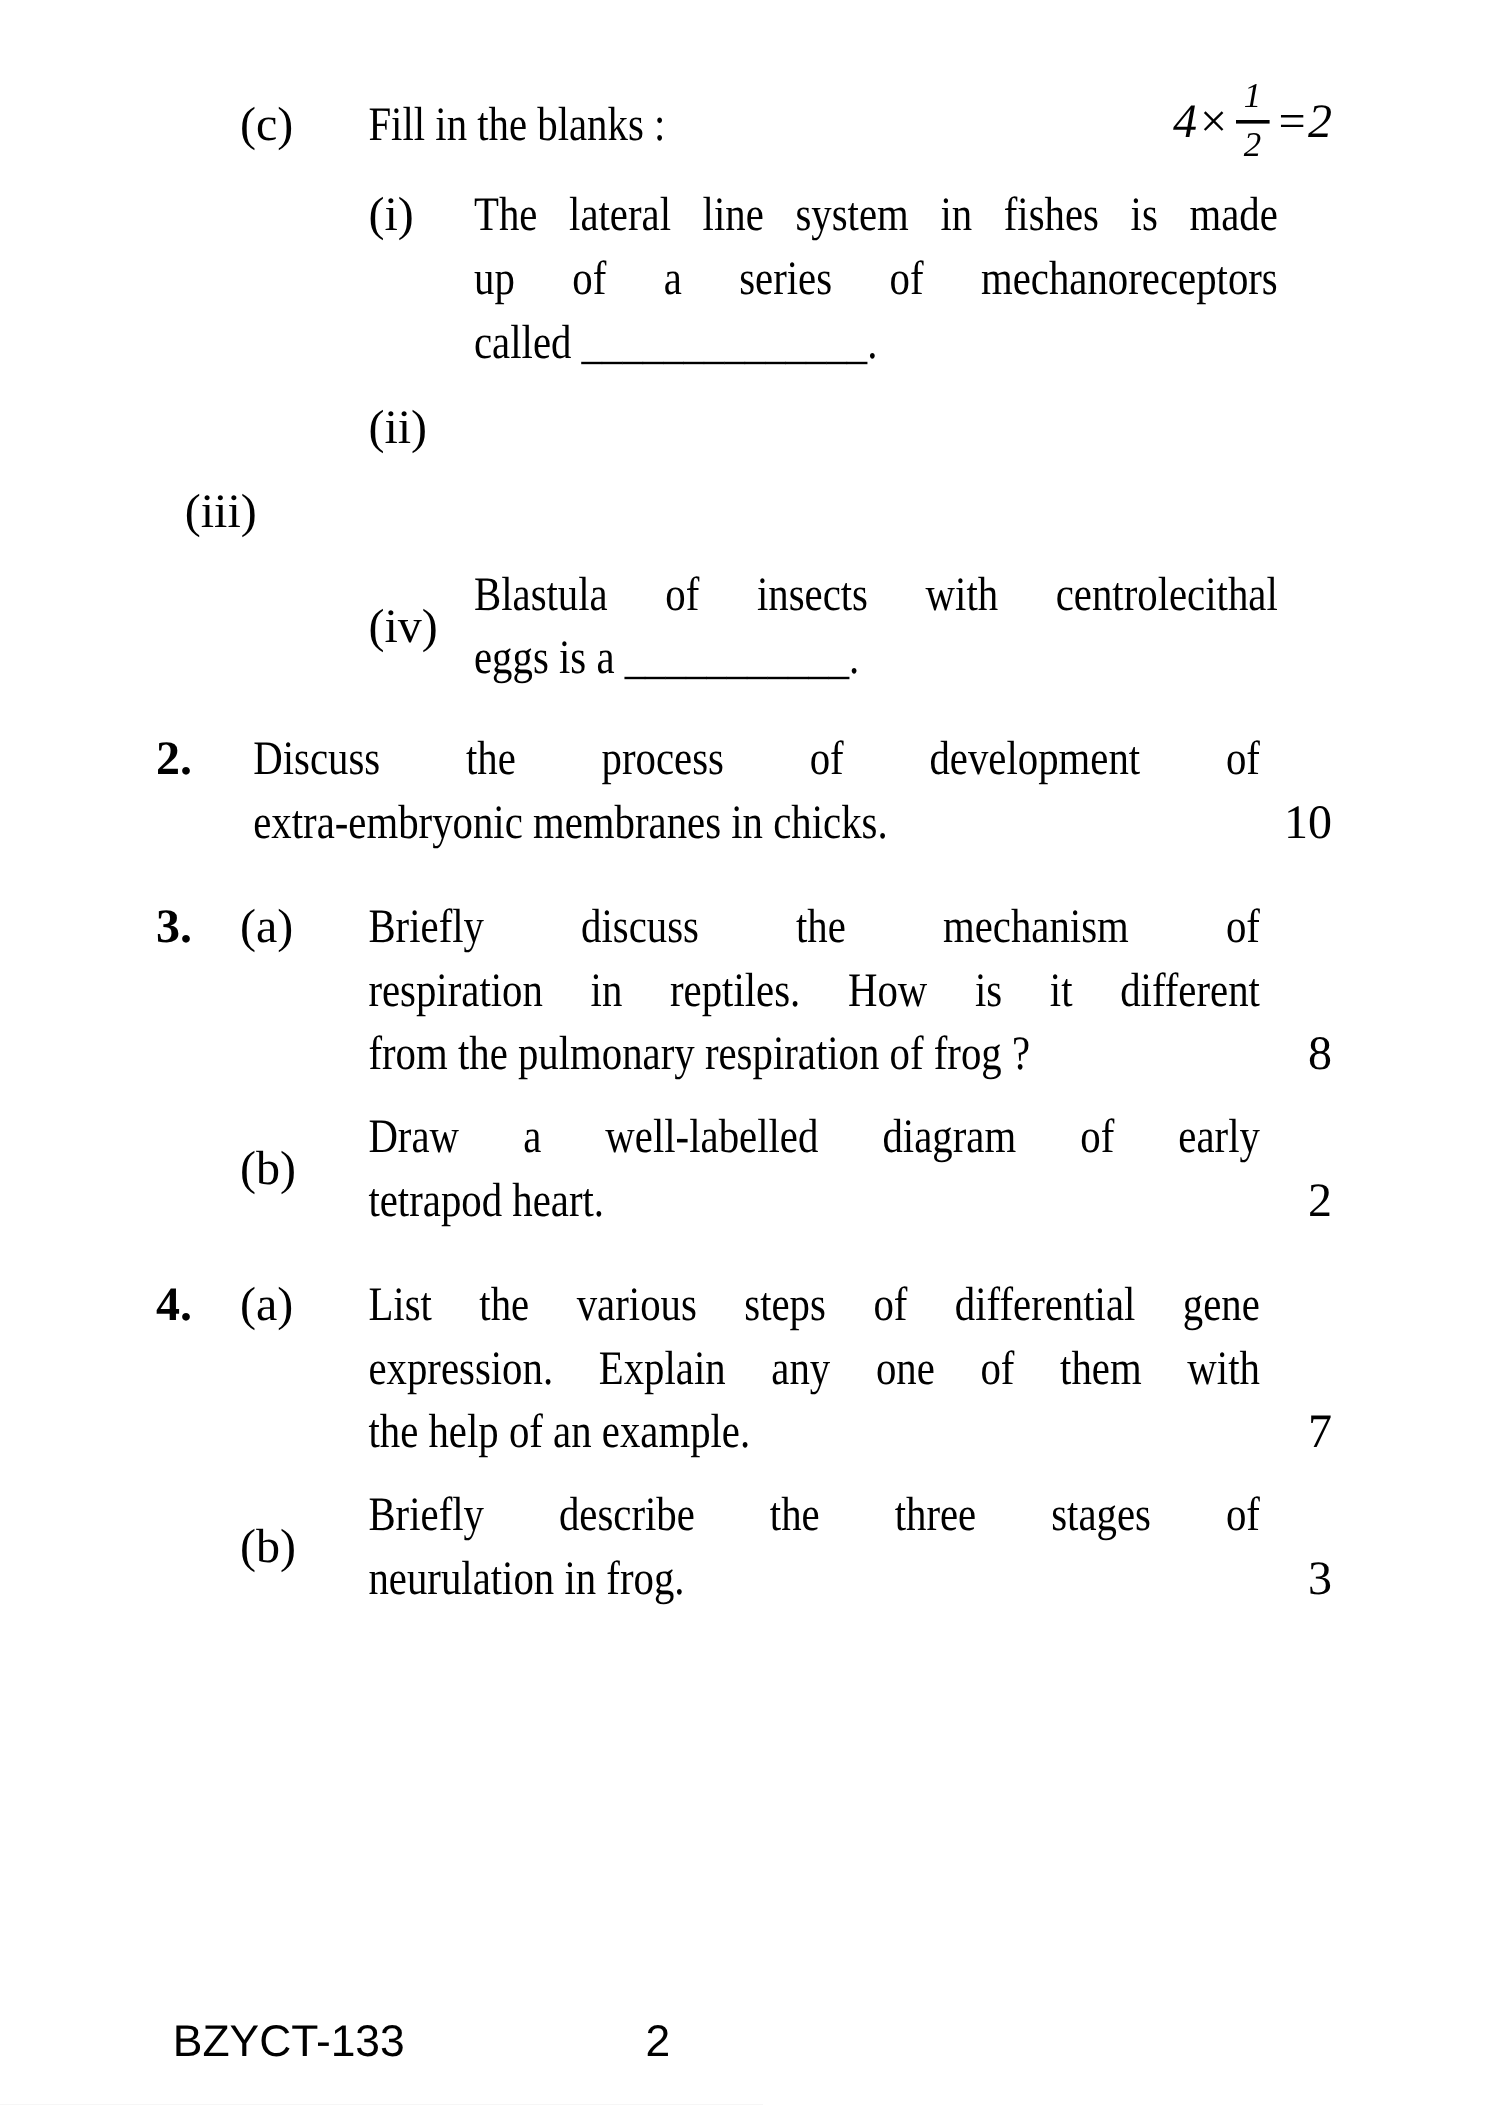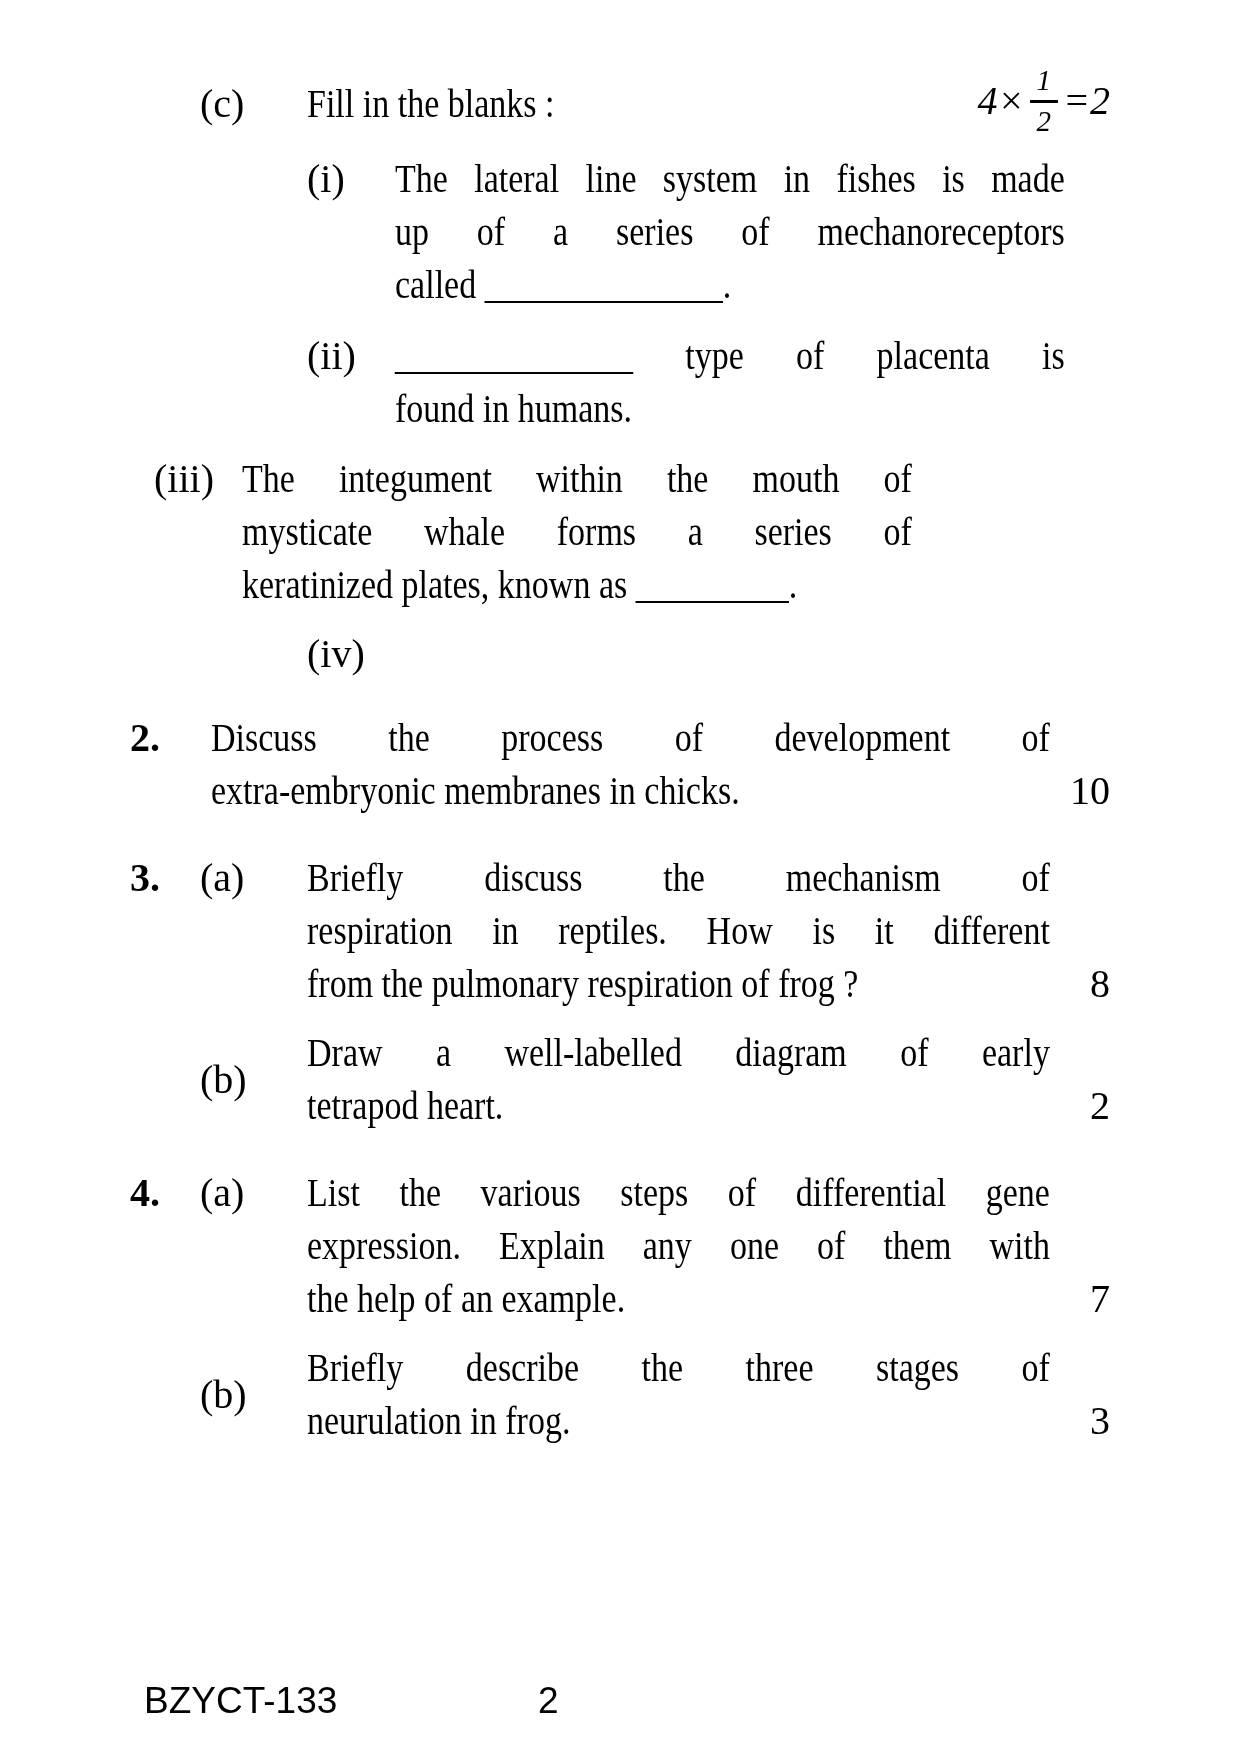--- a/index.html
+++ b/index.html
@@ -99,37 +99,32 @@
       <div class="roman">(i)</div>
       <div class="subtext">
         <div class="line jl">The lateral line system in fishes is made</div>
         <div class="line jl">up of a series of mechanoreceptors</div>
         <div class="line ll">called ______________.</div>
       </div>
     </div>
 
     <div class="sub mt18">
       <div class="roman">(ii)</div>
-      <div class="subtext">
-        <div class="line jl">______________ type of placenta is</div>
-        <div class="line ll">found in humans.</div>
-      </div>
     </div>
 
     <div class="sub mt17">
       <div class="roman">(iii)</div>
-      <div class="subtext">
-        <div class="line jl">The integument within the mouth of</div>
-        <div class="line jl">mysticate whale forms a series of</div>
-        <div class="line ll">keratinized plates, known as _________.</div>
-      </div>
     </div>
 
     <div class="sub mt16">
       <div class="roman">(iv)</div>
+      <div class="subtext">
+        <div class="line jl">Blastula of insects with centrolecithal</div>
+        <div class="line ll">eggs is a ___________.</div>
+      </div>
     </div>
 
     <div class="q q2 mt31">
       <div class="qnum">2.</div>
       <div class="qtext">
         <div class="line jl">Discuss the process of development of</div>
         <div class="line ll">extra-embryonic membranes in chicks.</div>
       </div>
       <div class="qmark">10</div>
     </div>

